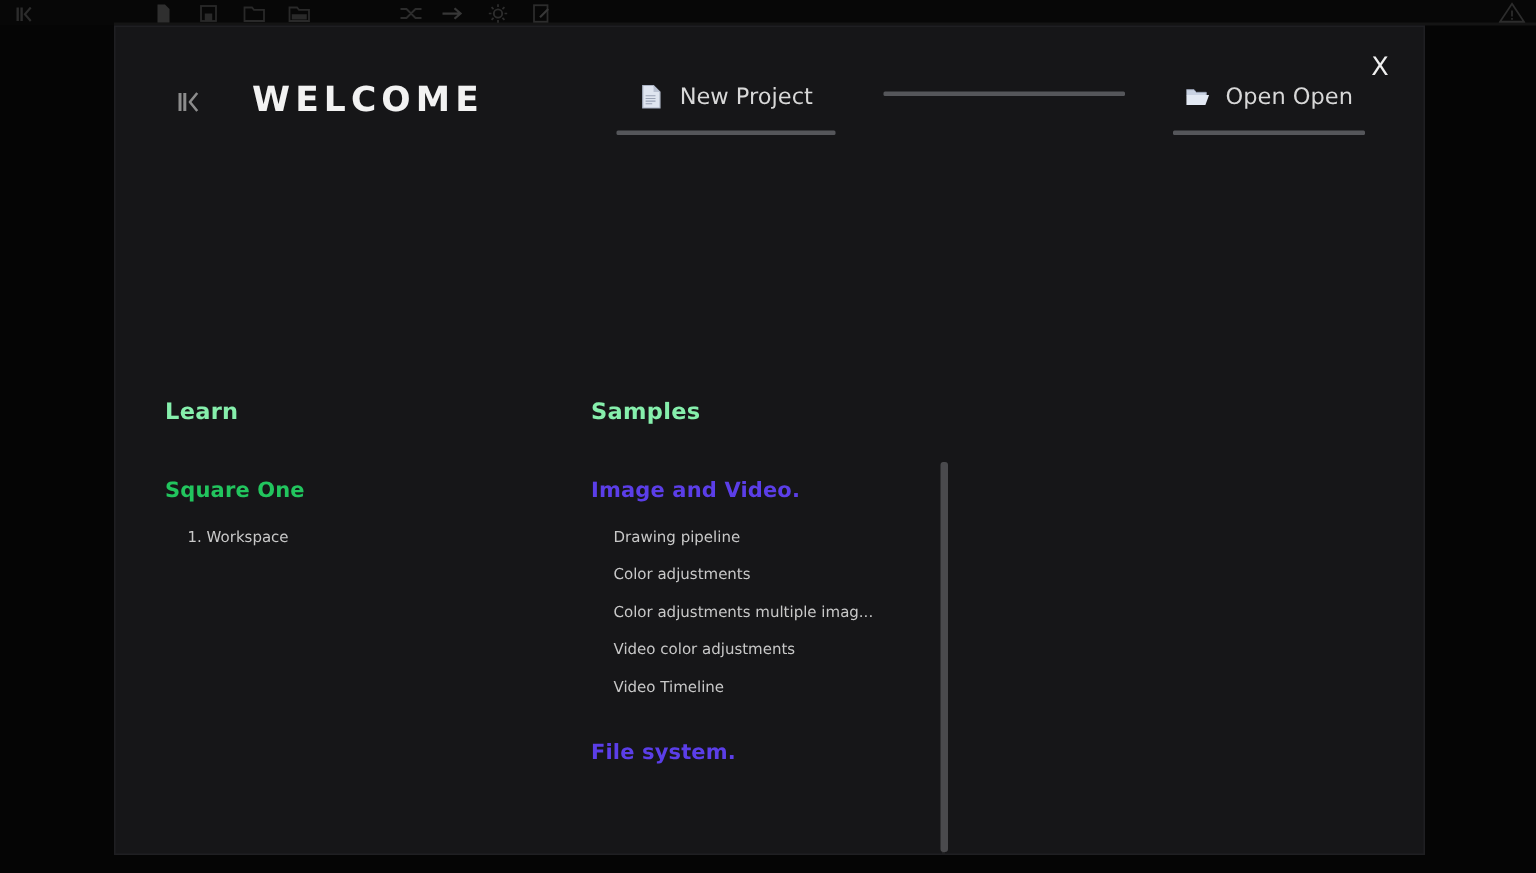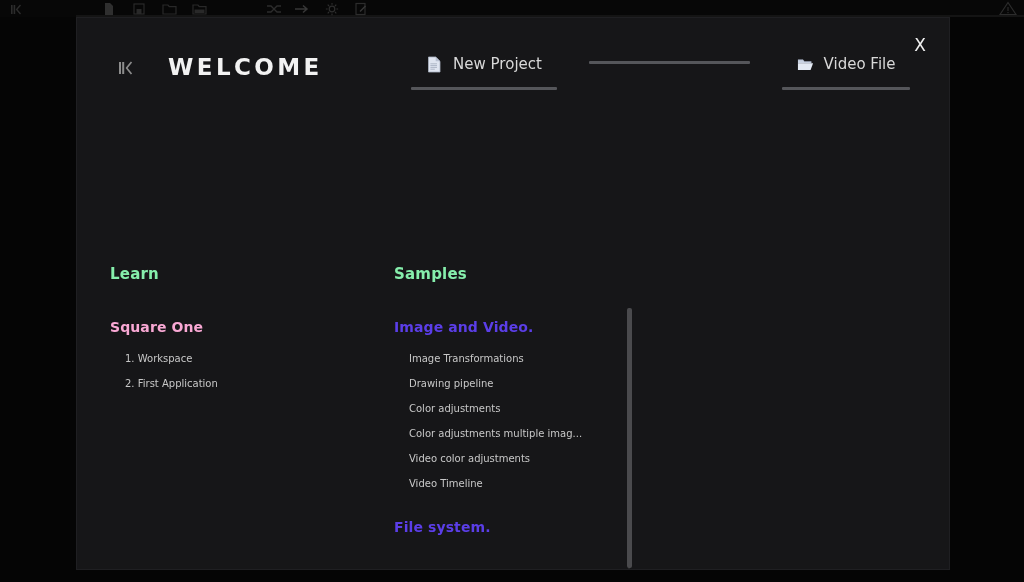--- a/index.html
+++ b/index.html
@@ -163,21 +163,21 @@
     letter-spacing: .2px;
   }
 
   .group-title {
     font-size: 14px;
     font-weight: bold;
     margin: 0 0 11px 0;
     letter-spacing: .1px;
     cursor: pointer;
   }
-  .group-title.orange { color: #f9a8d4; }
+  .group-title.orange { color: #22c55e; }
   .group-title.violet { color: #5b3ee8; }
 
   .group + .group { margin-top: 23px; }
 
   .item {
     font-size: 10px;
     color: #c8c8c8;
     padding: 7px 0 7px 15px;
     white-space: nowrap;
     overflow: hidden;
@@ -310,48 +310,46 @@
 
         <div class="hdr-action a2">
           <div class="hdr-action-row">
             <span class="hdr-action-icon">
               <svg width="18" height="15" viewBox="0 0 18 15">
                 <path d="M1 2.5h5.4l1.5 1.9H15v2.1H1z" fill="#c9d2e2"></path>
                 <path d="M1 6.2h16l-2.6 7.2H1z" fill="#e3e9f3"></path>
                 <path d="M1 2.5h5.4l1.5 1.9H15v1.8" fill="none" stroke="#9aa3b5" stroke-width="0.7"></path>
               </svg>
             </span>
-            <span class="hdr-action-label">Video File</span>
+            <span class="hdr-action-label">Open Open</span>
           </div>
           <div class="hdr-action-underline"></div>
         </div>
 
       </div>
 
       <div class="close-btn">X</div>
     </div>
 
     <div class="wc-body">
 
       <div class="col col-learn">
         <div class="col-title">Learn</div>
 
         <div class="group">
           <div class="group-title orange">Square One</div>
           <div class="item">1. Workspace</div>
-          <div class="item">2. First Application</div>
         </div>
       </div>
 
       <div class="col col-samples">
         <div class="col-title">Samples</div>
 
         <div class="group">
           <div class="group-title violet">Image and Video.</div>
-          <div class="item">Image Transformations</div>
           <div class="item">Drawing pipeline</div>
           <div class="item">Color adjustments</div>
           <div class="item">Color adjustments multiple imag...</div>
           <div class="item">Video color adjustments</div>
           <div class="item">Video Timeline</div>
         </div>
 
         <div class="group">
           <div class="group-title violet">File system.</div>
 

